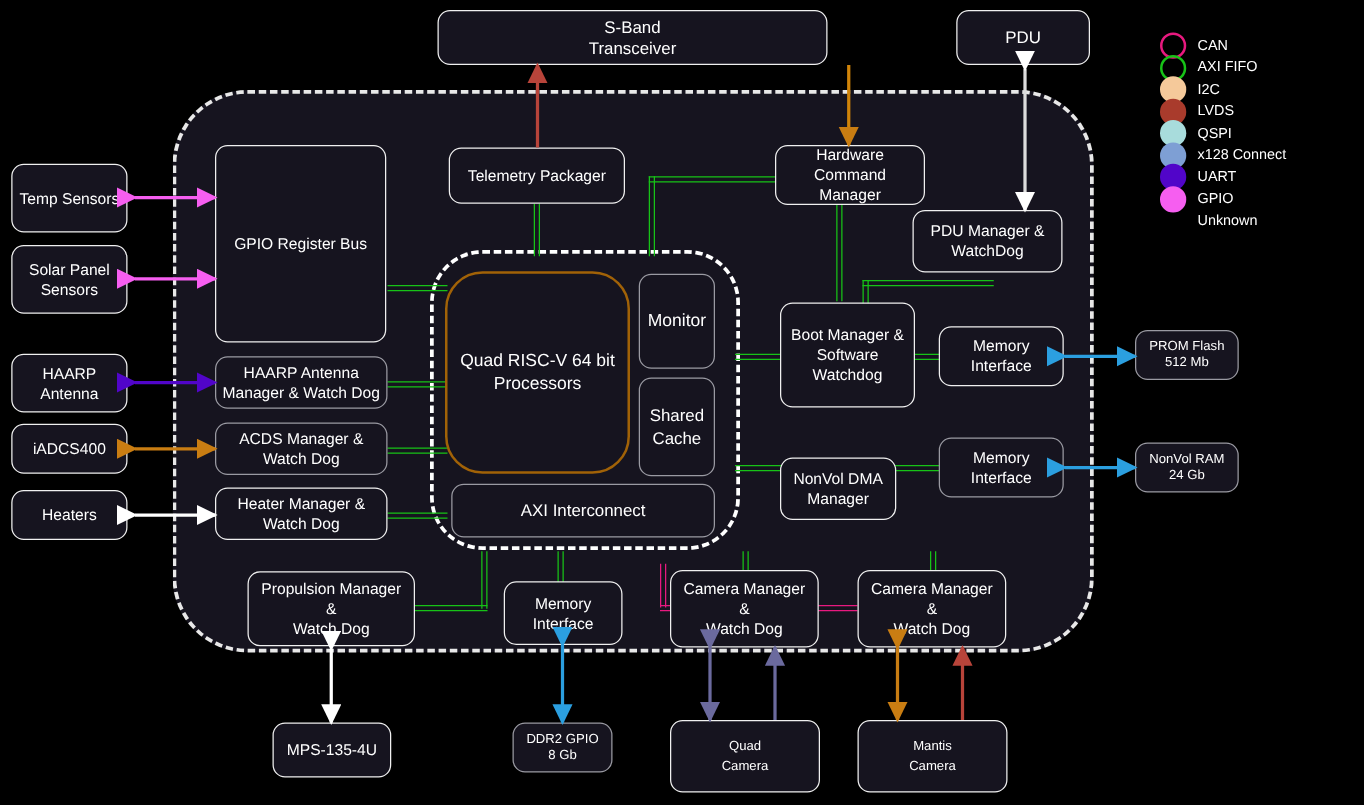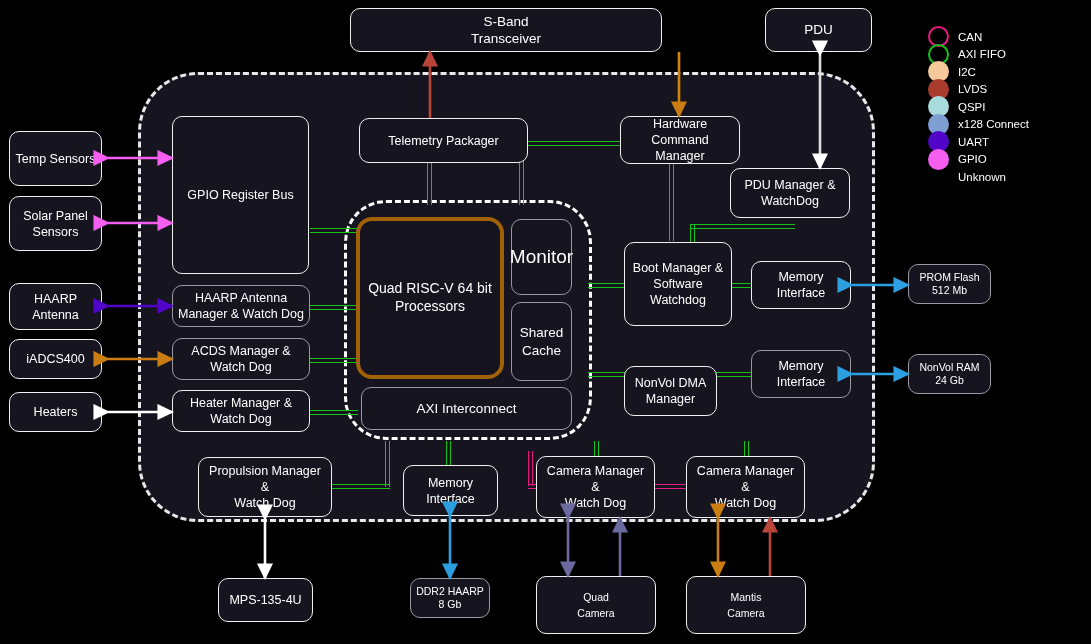--- a/index.html
+++ b/index.html
@@ -32,21 +32,21 @@
     justify-content: center;
     text-align: center;
     line-height: 1.28;
     font-size: 12.5px;
     padding: 2px 5px;
     z-index: 6;
   }
   .node.gray { border-color: #9a9aa2; }
   .node.small { font-size: 10.5px; }
   .node.big { font-size: 13.5px; }
-  .node.proc { border: 4px solid #a16207; border-radius: 16px; font-size: 14px; }
+  .node.proc { border: 2px solid #a16207; border-radius: 30px; font-size: 14px; }
   .node .ln { display: block; }
 
   
   .soc-dashed {
     position: absolute;
     border: 3px dashed #ffffff;
     border-radius: 42px;
     background: transparent;
     z-index: 4;
   }
@@ -210,37 +210,37 @@
   </div>
   <div class="node small gray" style="left:908px; top:354px; width:83px; height:40px; flex-direction:column;">
     <span class="ln">NonVol RAM</span>
     <span class="ln">24 Gb</span>
   </div>
 
   <div class="node" style="left:218px; top:578px; width:95px; height:44px;">
     <span class="ln">MPS-135-4U</span>
   </div>
   <div class="node small gray" style="left:410px; top:578px; width:80px; height:40px; flex-direction:column;">
-    <span class="ln">DDR2 HAARP</span>
+    <span class="ln">DDR2 GPIO</span>
     <span class="ln">8 Gb</span>
   </div>
   <div class="node small" style="left:536px; top:576px; width:120px; height:58px; flex-direction:column; line-height:1.55;">
     <span class="ln">Quad</span>
     <span class="ln">Camera</span>
   </div>
   <div class="node small" style="left:686px; top:576px; width:120px; height:58px; flex-direction:column; line-height:1.55;text-align:center;">
     <span class="ln">Mantis</span>
     <span class="ln">Camera</span>
   </div>
 
   <div class="node" style="left:172px; top:116px; width:137px; height:158px;">
     <span class="ln">GPIO Register Bus</span>
   </div>
 
-  <div class="node" style="left:359px; top:118px; width:169px; height:45px;">
+  <div class="node" style="left:359px; top:118px; width:141px; height:45px;">
     <span class="ln">Telemetry Packager</span>
   </div>
 
   <div class="node" style="left:620px; top:116px; width:120px; height:48px; flex-direction:column;">
     <span class="ln">Hardware Command</span>
     <span class="ln">Manager</span>
   </div>
 
   <div class="node" style="left:730px; top:168px; width:120px; height:50px; flex-direction:column;">
     <span class="ln">PDU Manager &amp;</span>
@@ -300,21 +300,21 @@
 
   <div class="node" style="left:686px; top:456px; width:119px; height:62px; flex-direction:column;">
     <span class="ln">Camera Manager &amp;</span>
     <span class="ln">Watch Dog</span>
   </div>
 
   <div class="node proc" style="left:356px; top:217px; width:148px; height:162px; flex-direction:column;">
     <span class="ln">Quad RISC-V 64 bit</span>
     <span class="ln">Processors</span>
   </div>
-  <div class="node gray" style="left:511px; top:219px; width:61px; height:76px; font-size:19px;">
+  <div class="node gray" style="left:511px; top:219px; width:61px; height:76px; font-size:14px;">
     <span class="ln">Monitor</span>
   </div>
   <div class="node gray" style="left:511px; top:302px; width:61px; height:79px; font-size:13.5px; flex-direction:column;">
     <span class="ln">Shared</span>
     <span class="ln">Cache</span>
   </div>
   <div class="node gray" style="left:361px; top:387px; width:211px; height:43px; font-size:13.5px;">
     <span class="ln">AXI Interconnect</span>
   </div>
 

